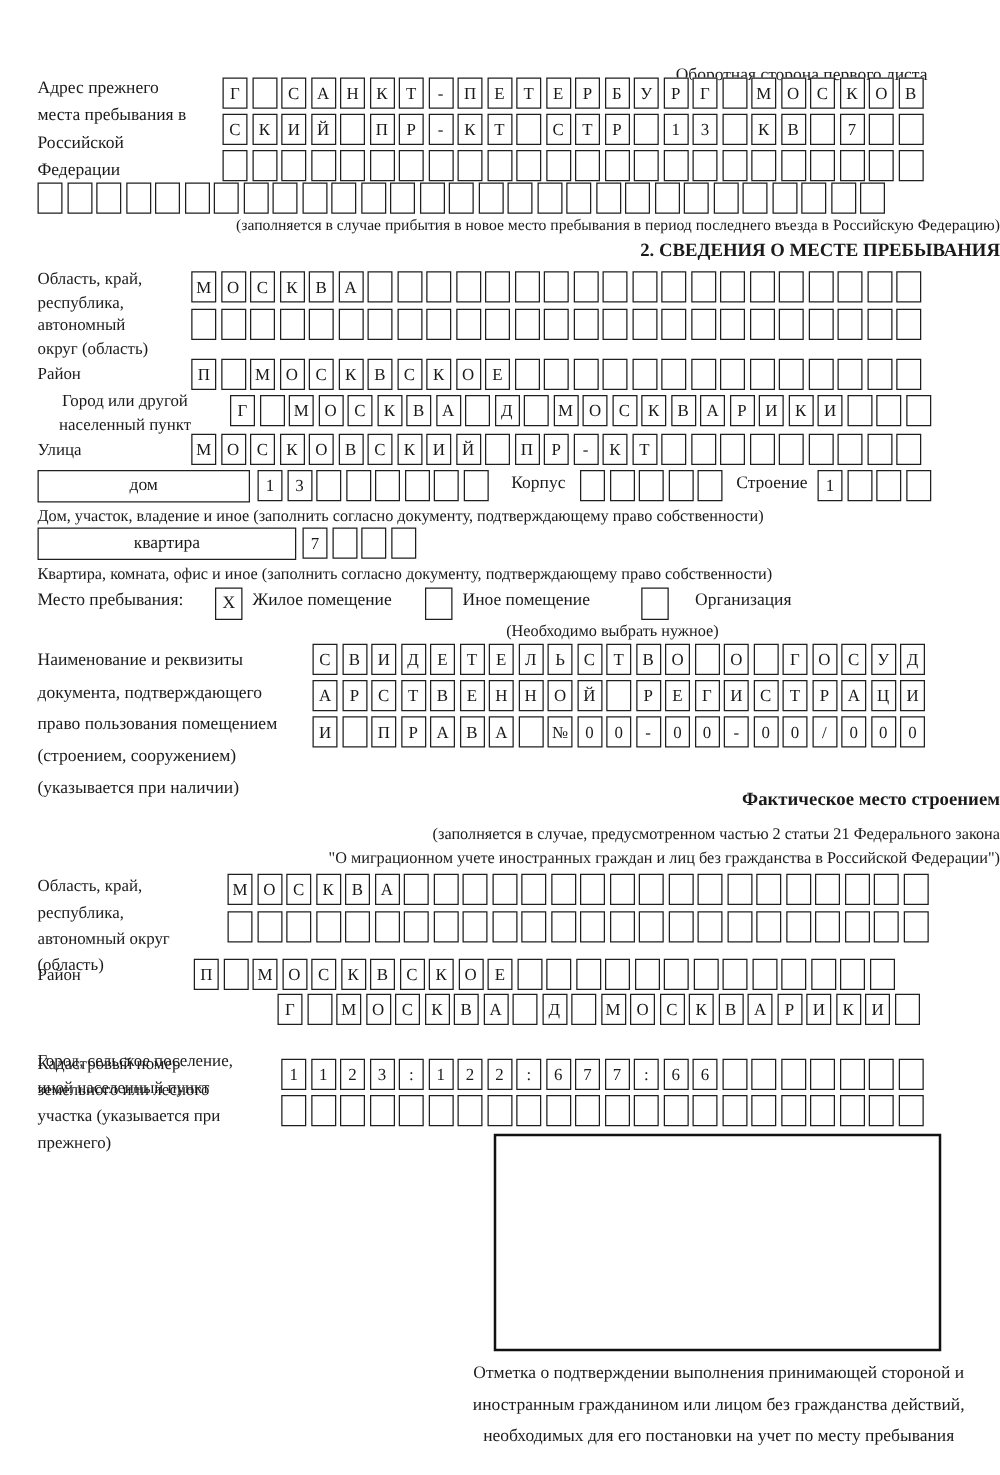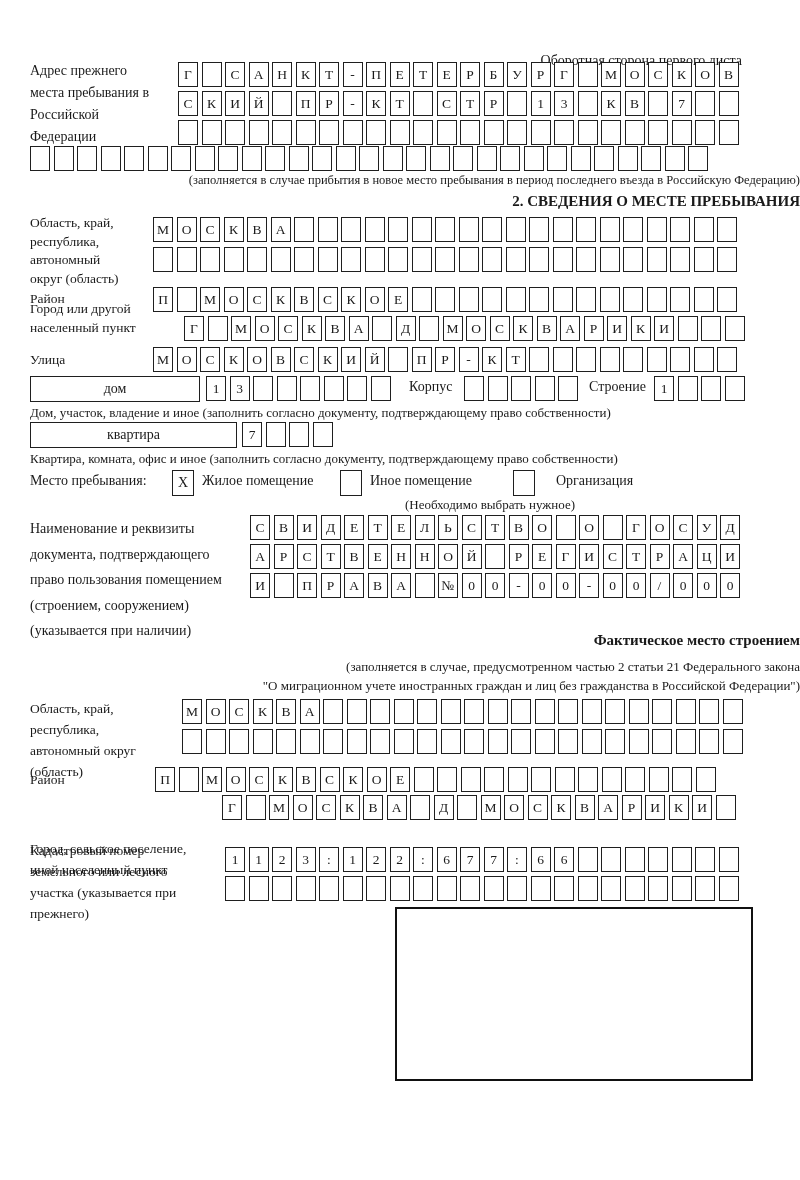--- a/index.html
+++ b/index.html
@@ -244,21 +244,21 @@
       <span class="cell"></span>
       <span class="cell"></span>
       <span class="cell"></span>
       <span class="cell"></span>
       <span class="cell"></span>
       <span class="cell"></span>
       <span class="cell"></span>
       <span class="cell"></span>
     </div>
 
-  <div class="abs lbl" style="left:30px;top:300px;width:140px;">Город или другой населенный пункт</div>
+  <div class="abs lbl" style="left:30px;top:312px;width:140px;text-align:center;">Город или другой населенный пункт</div>
   <div class="cellrow" style="left:184px;top:316px;">
       <span class="cell">Г</span>
       <span class="cell"></span>
       <span class="cell">М</span>
       <span class="cell">О</span>
       <span class="cell">С</span>
       <span class="cell">К</span>
       <span class="cell">В</span>
       <span class="cell">А</span>
       <span class="cell"></span>
@@ -581,14 +581,15 @@
       <span class="cell"></span>
       <span class="cell"></span>
       <span class="cell"></span>
       <span class="cell"></span>
       <span class="cell"></span>
       <span class="cell"></span>
       <span class="cell"></span>
     </div>
 
   <div class="stampbox" style="left:395px;top:907px;width:354px;height:170px;"></div>
+  <div class="abs" style="left:355px;top:1086px;width:440px;text-align:center;font-size:14px;line-height:25.5px;">Отметка о подтверждении выполнения принимающей стороной и иностранным гражданином или лицом без гражданства действий, необходимых для его постановки на учет по месту пребывания</div>
 
 </div>
 
 </body></html>

